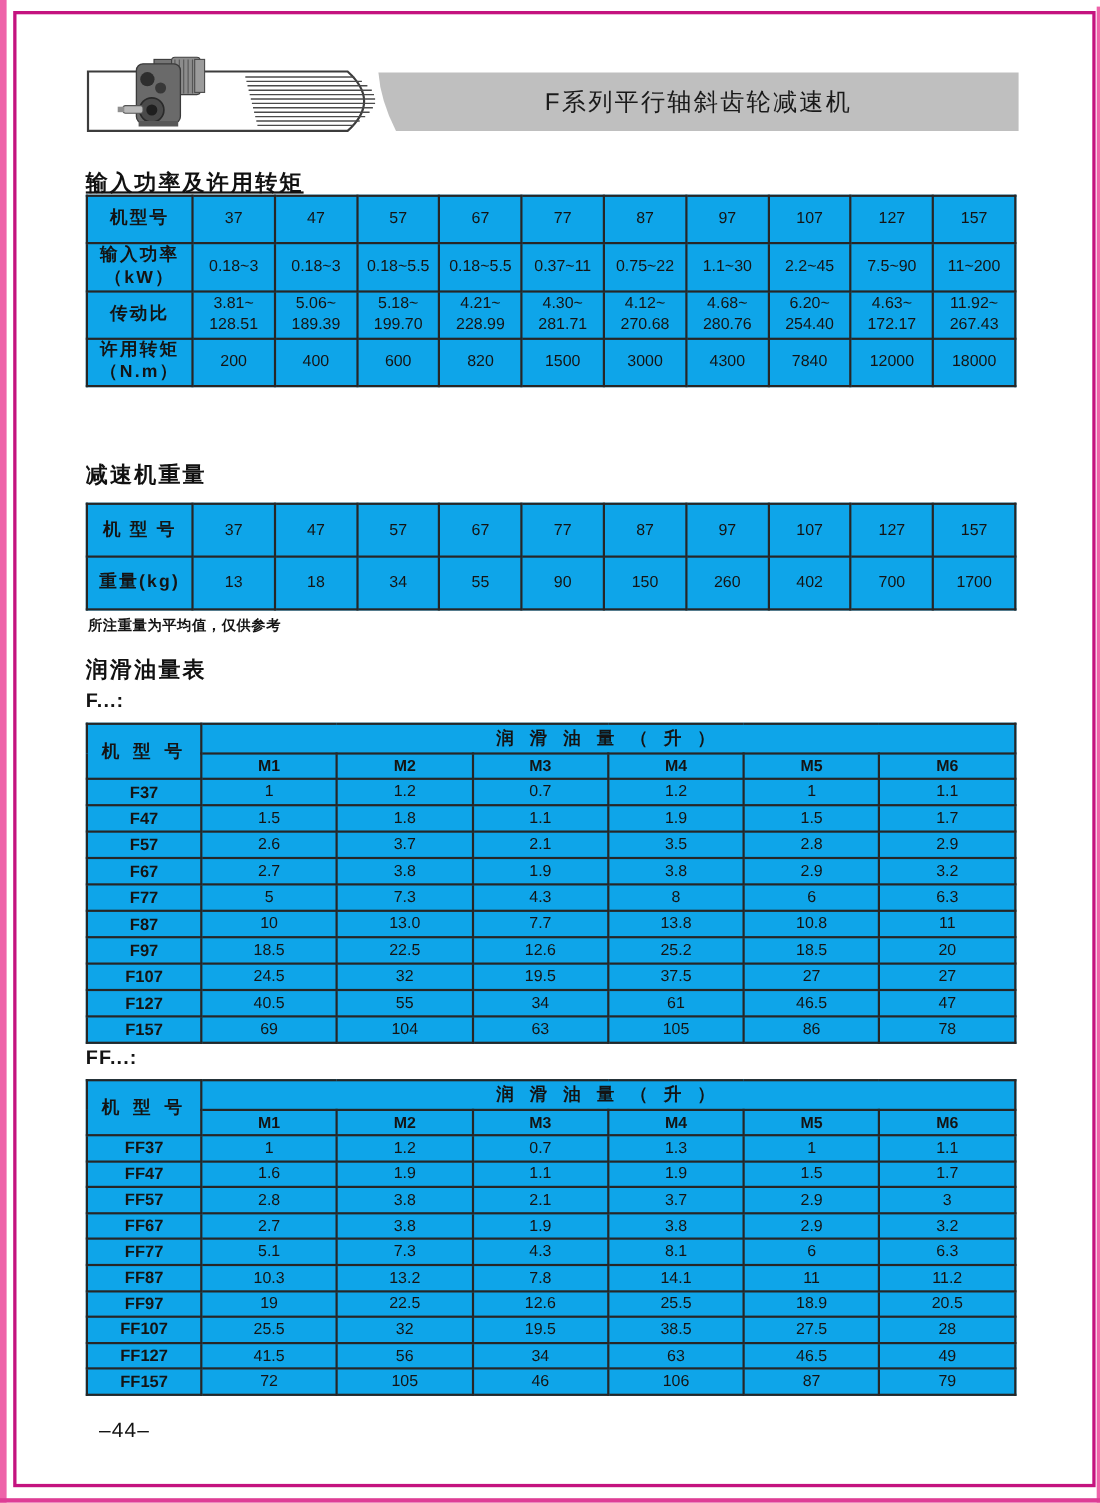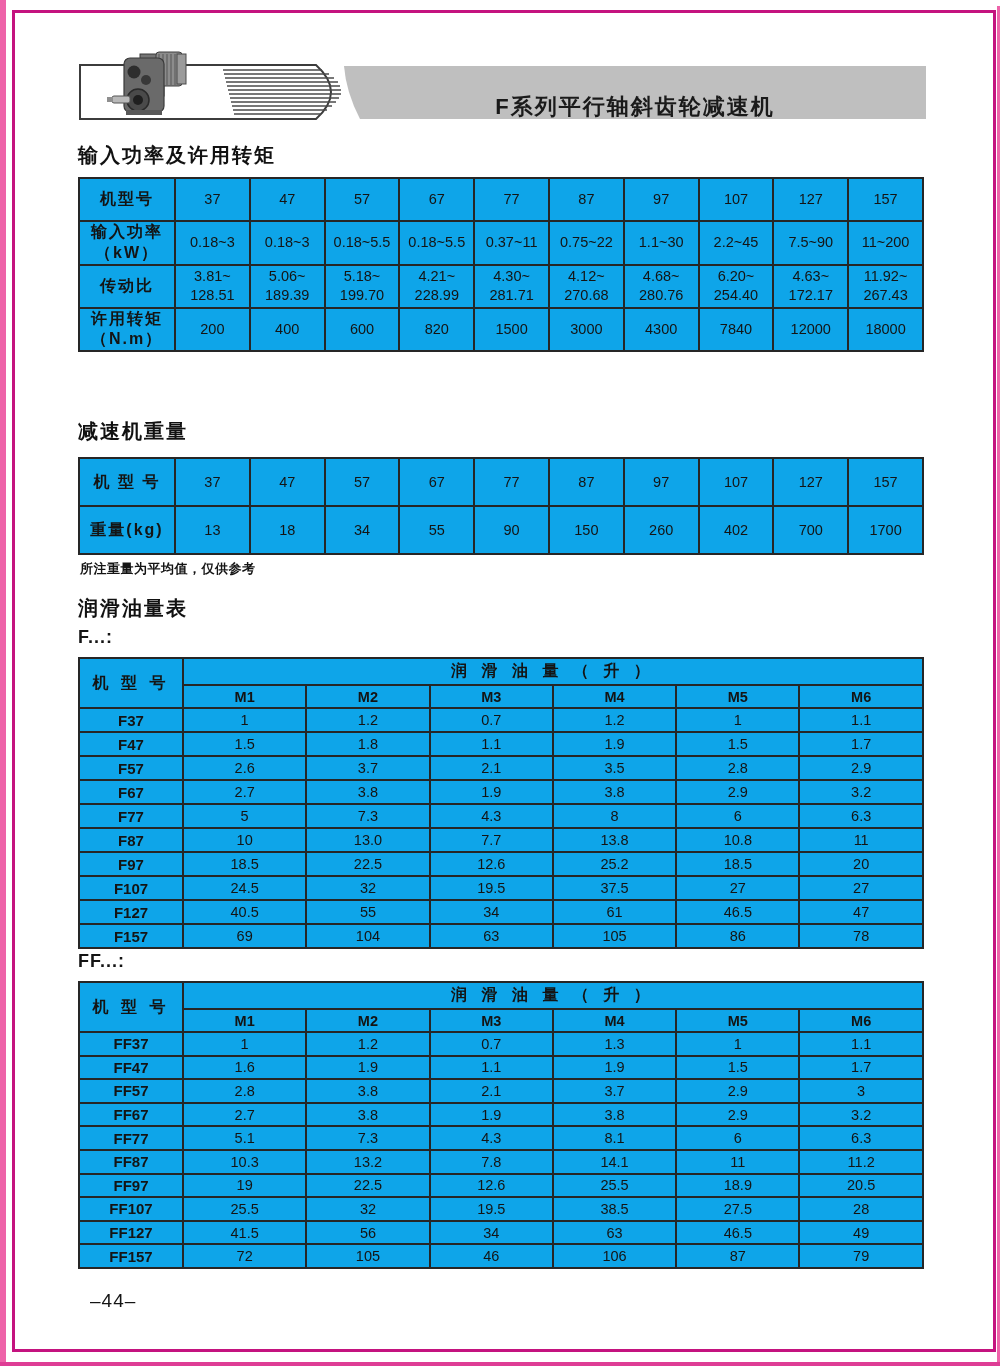--- a/index.html
+++ b/index.html
@@ -11,28 +11,28 @@
   
   .edge-left{position:absolute;left:0;top:0;width:6px;height:1366px;background:#ee63a9;}
   .edge-right{position:absolute;right:0;top:6px;width:3px;height:1360px;background:#ee63a9;}
   .edge-bottom{position:absolute;left:0;bottom:0;width:1000px;height:4px;background:#de3d95;}
   .frame{position:absolute;left:12px;top:10px;width:984px;height:1342px;
          border:3px solid #c4137f;box-sizing:border-box;}
 
   
   .banner-svg{position:absolute;left:78px;top:44px;width:850px;height:80px;}
   .banner-title{
-    position:absolute;left:345px;top:80px;width:580px;height:53px;
+    position:absolute;left:345px;top:66px;width:580px;height:53px;
     display:flex;align-items:center;justify-content:center;
-    font-size:22px;font-weight:bold;letter-spacing:2px;color:#1a1a1a;
+    font-size:22px;font-weight:normal;letter-spacing:2px;color:#1a1a1a;
   }
 
   
   .h{position:absolute;left:78px;font-weight:bold;font-size:20px;letter-spacing:2px;color:#111;}
-  .h1{top:142px;} .h2{top:418px;} .h3{top:595px;}
+  .h1{top:153px;text-decoration:underline;} .h2{top:418px;} .h3{top:595px;}
   .series{position:absolute;left:78px;font-weight:bold;font-size:18px;letter-spacing:1px;}
   .sF{top:627px;} .sFF{top:951px;}
   .note{position:absolute;left:80px;top:560px;font-size:13px;font-weight:bold;letter-spacing:0.5px;}
   .pageno{position:absolute;left:90px;top:1290px;font-size:19px;font-weight:500;letter-spacing:1px;}
 
   
   table{border-collapse:collapse;table-layout:fixed;position:absolute;background:#0ea5e9;}
   th,td{border:2px solid #262626;text-align:center;vertical-align:middle;padding:0 2px;}
   .spec{left:78px;width:844px;}
   .t1{top:177px;} .t1 tr{height:43px;}

